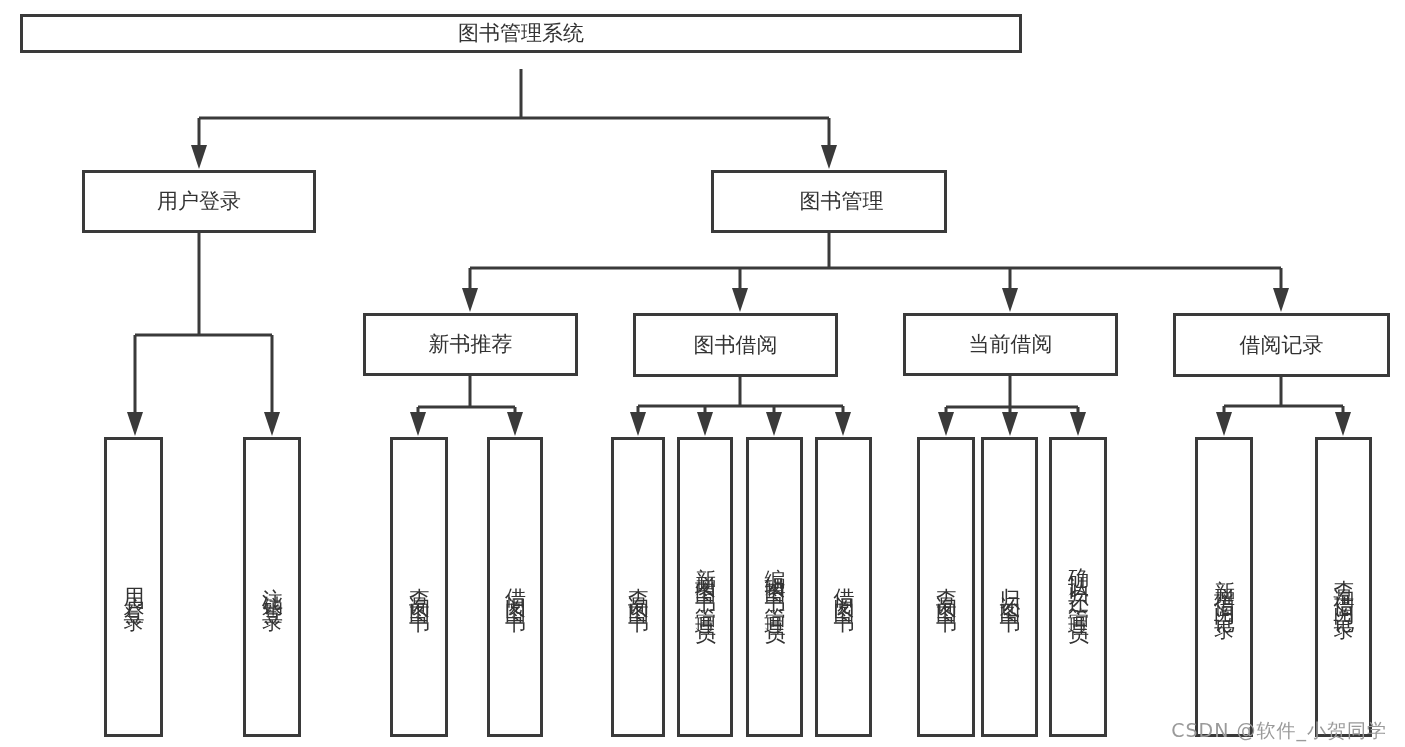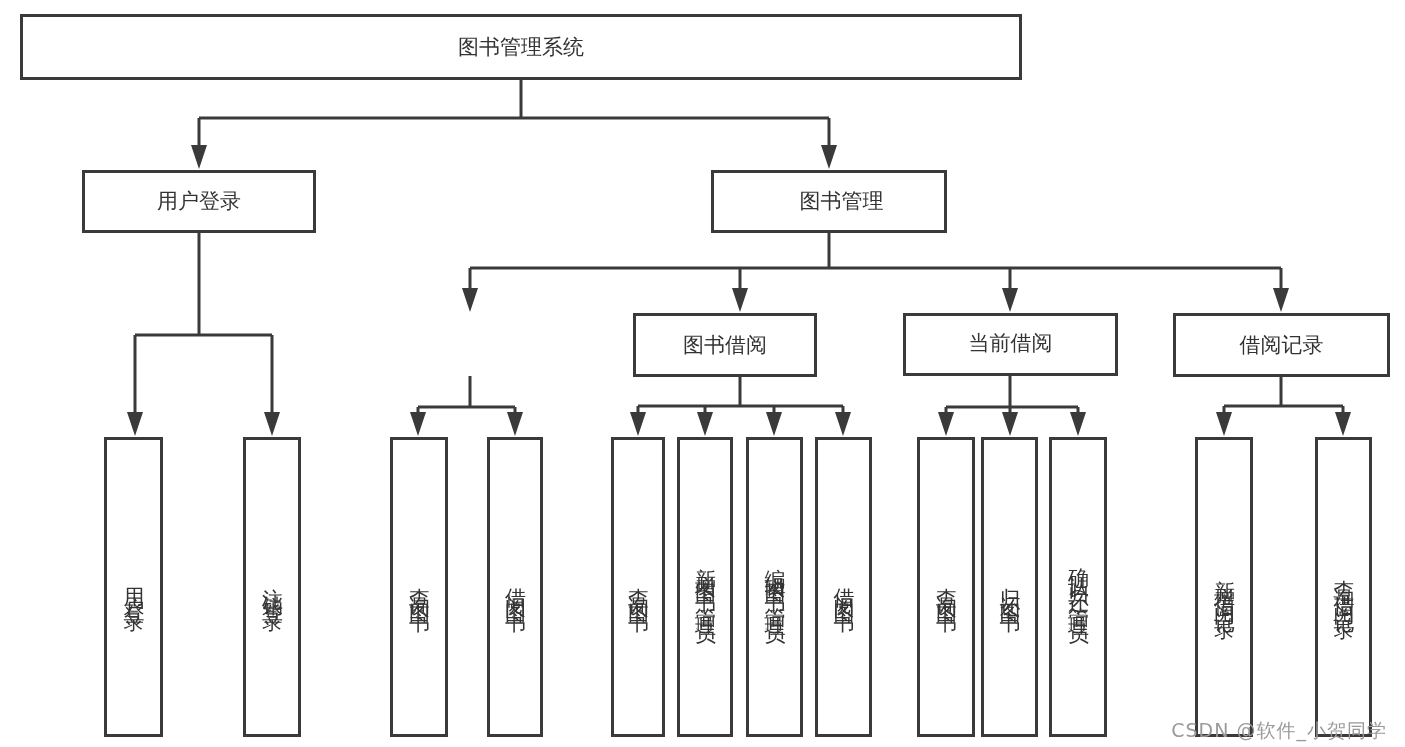--- a/index.html
+++ b/index.html
@@ -7,26 +7,26 @@
     width:1405px;height:747px;overflow:hidden;background:#ffffff;
     font-family:"DejaVu Sans","Liberation Sans",sans-serif;
   }
   .stage{position:relative;width:1405px;height:747px;background:#ffffff;}
   svg.connectors{position:absolute;left:0;top:0;width:1405px;height:747px;}
   .n{
     position:absolute;box-sizing:border-box;border:3px solid #3a3a3a;background:#ffffff;
     display:flex;align-items:center;justify-content:center;color:#333333;
     font-size:21px;line-height:1;
   }
-  #root{left:20px;top:14px;width:1002px;height:66px;}
+  #root{left:20px;top:14px;width:1002px;height:39px;}
   #l2a{left:82px;top:170px;width:234px;height:63px;}
   #l2b{left:711px;top:170px;width:236px;height:63px;padding-left:25px;}
   #l3a{left:363px;top:313px;width:215px;height:63px;}
-  #l3b{left:633px;top:313px;width:184px;height:64px;}
-  #l3c{left:903px;top:313px;width:215px;height:63px;font-family:Liberation Mono, monospace;}
+  #l3b{left:633px;top:313px;width:205px;height:64px;}
+  #l3c{left:903px;top:313px;width:215px;height:63px;}
   #l3d{left:1173px;top:313px;width:217px;height:64px;}
   .leaf{top:437px;height:300px;}
   .leaf span{
     writing-mode:vertical-rl;text-orientation:mixed;
     letter-spacing:8px;font-size:21px;line-height:1;
   }
   #f1{left:104px;width:59px;}  #f2{left:243px;width:58px;}
   #f3{left:390px;width:58px;}  #f4{left:487px;width:56px;}
   #f5{left:611px;width:54px;}  #f6{left:677px;width:56px;}
   #f7{left:746px;width:57px;}  #f8{left:815px;width:57px;}
@@ -80,20 +80,23 @@
     <span>图书管理系统</span>
   </div>
 
   <div class="n" id="l2a">
     <span>用户登录</span>
   </div>
   <div class="n" id="l2b">
     <span>图书管理</span>
   </div>
 
+  <div class="n" id="l3a">
+    <span>新书推荐</span>
+  </div>
   <div class="n" id="l3b">
     <span>图书借阅</span>
   </div>
   <div class="n" id="l3c">
     <span>当前借阅</span>
   </div>
   <div class="n" id="l3d">
     <span>借阅记录</span>
   </div>
 

